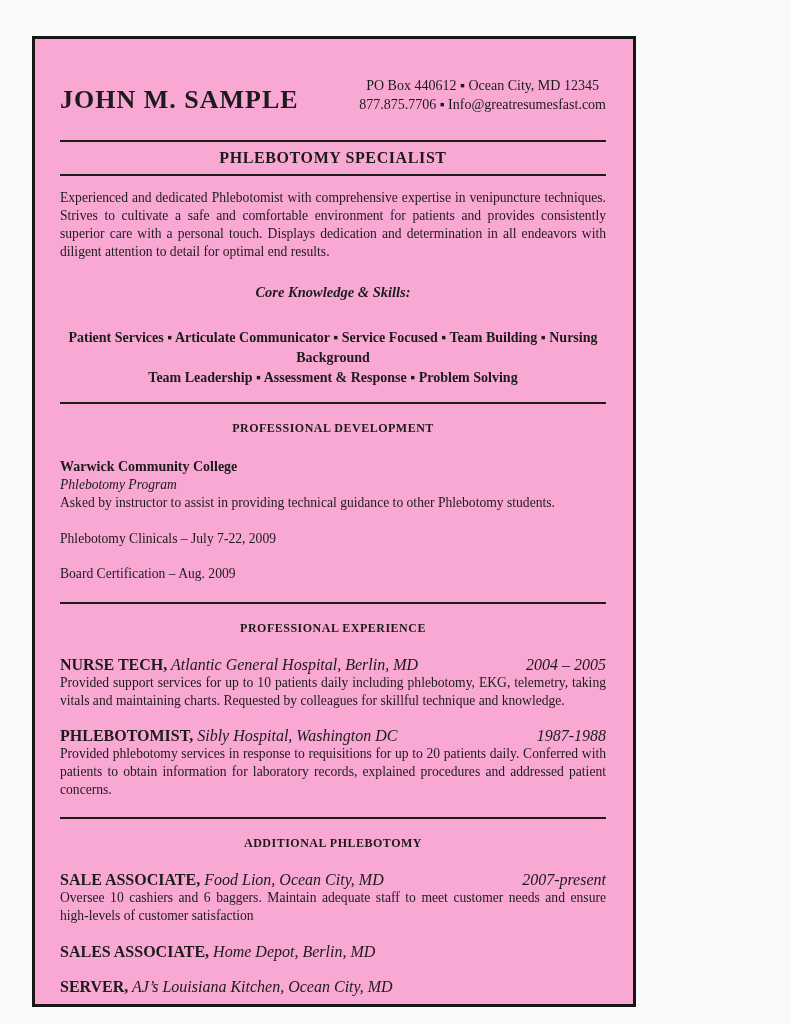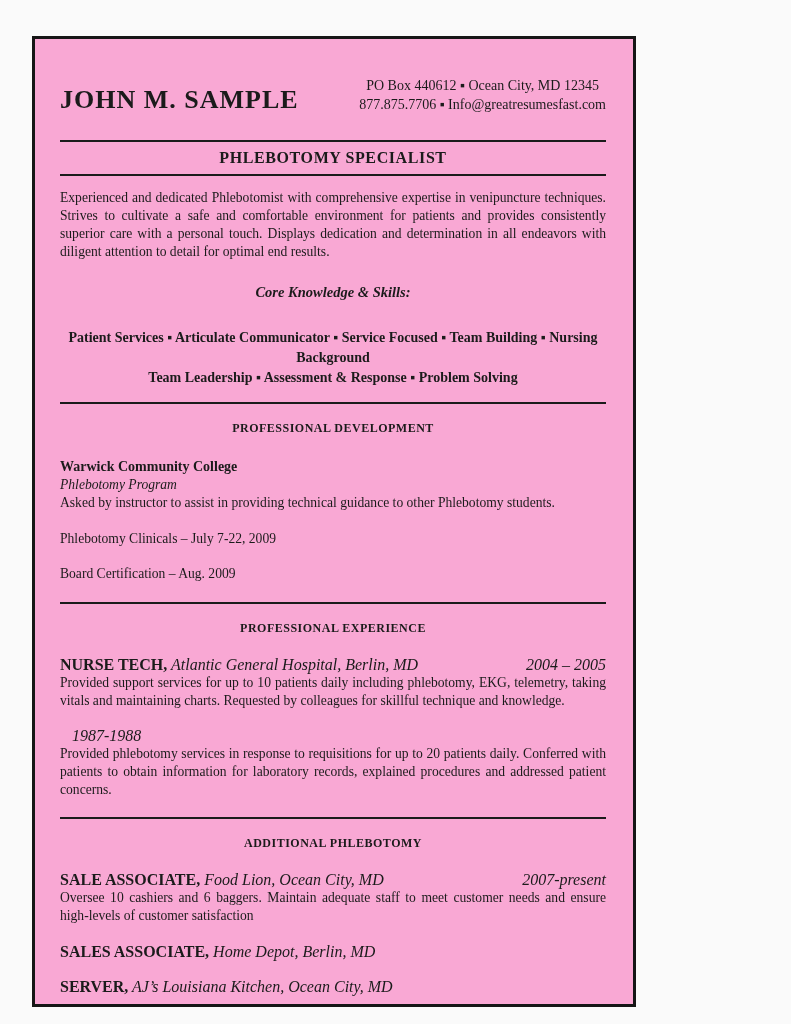--- a/index.html
+++ b/index.html
@@ -166,20 +166,21 @@
   <div>
     <div class="entry-head first">
       <span><span class="role">NURSE TECH,</span><span class="company"> Atlantic General Hospital, Berlin, MD</span></span>
       <span class="dates">2004 – 2005</span>
     </div>
     <p class="desc">Provided support services for up to 10 patients daily including phlebotomy, EKG, telemetry, taking vitals and maintaining charts.  Requested by colleagues for skillful technique and knowledge.</p>
   </div>
 
   <div>
     <div class="entry-head gap">
+      <span><span class="role">PHLEBOTOMIST,</span><span class="company"> Sibly Hospital, Washington DC</span></span>
       <span class="dates">1987-1988</span>
     </div>
     <p class="desc">Provided phlebotomy services in response to requisitions for up to 20 patients daily.  Conferred with patients to obtain information for laboratory records, explained procedures and addressed patient concerns.</p>
   </div>
 
   <div class="rule rule-5"></div>
   <div class="section-title">ADDITIONAL PHLEBOTOMY</div>
 
   <div>
     <div class="entry-head first">

